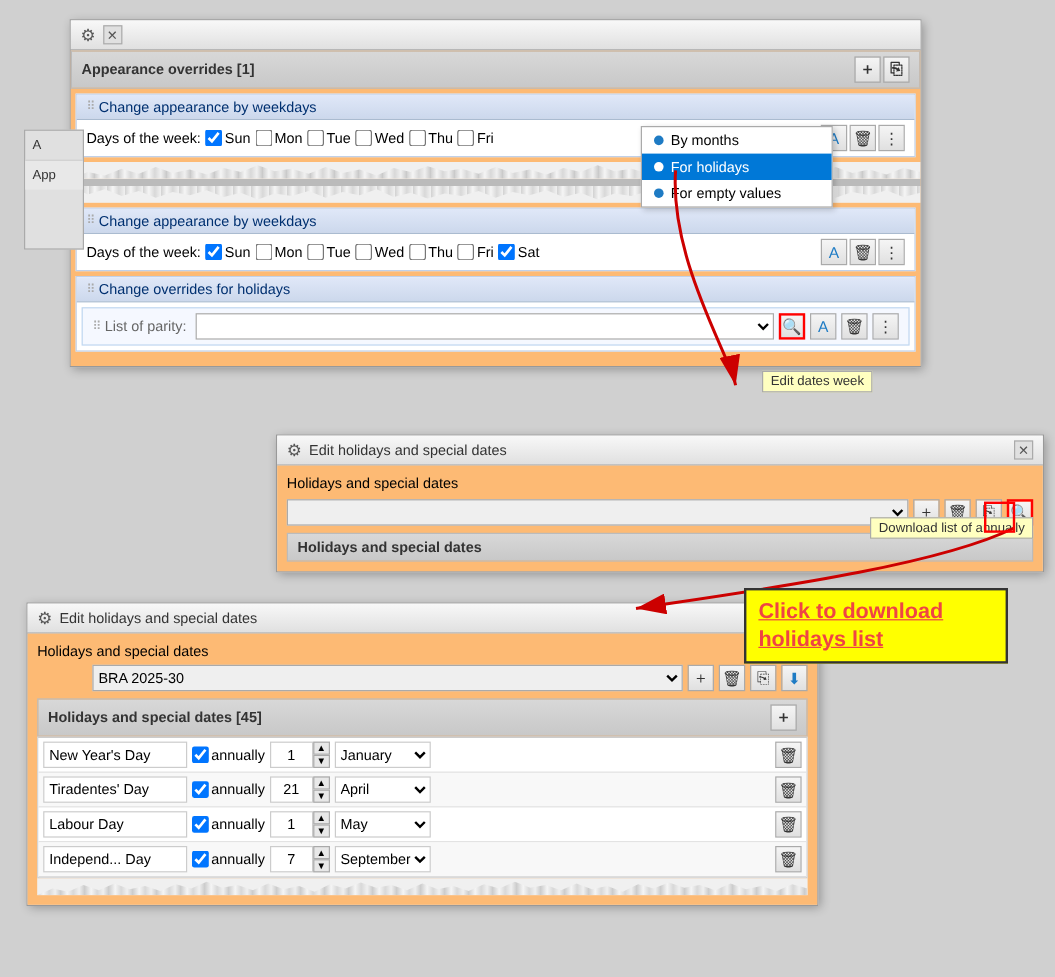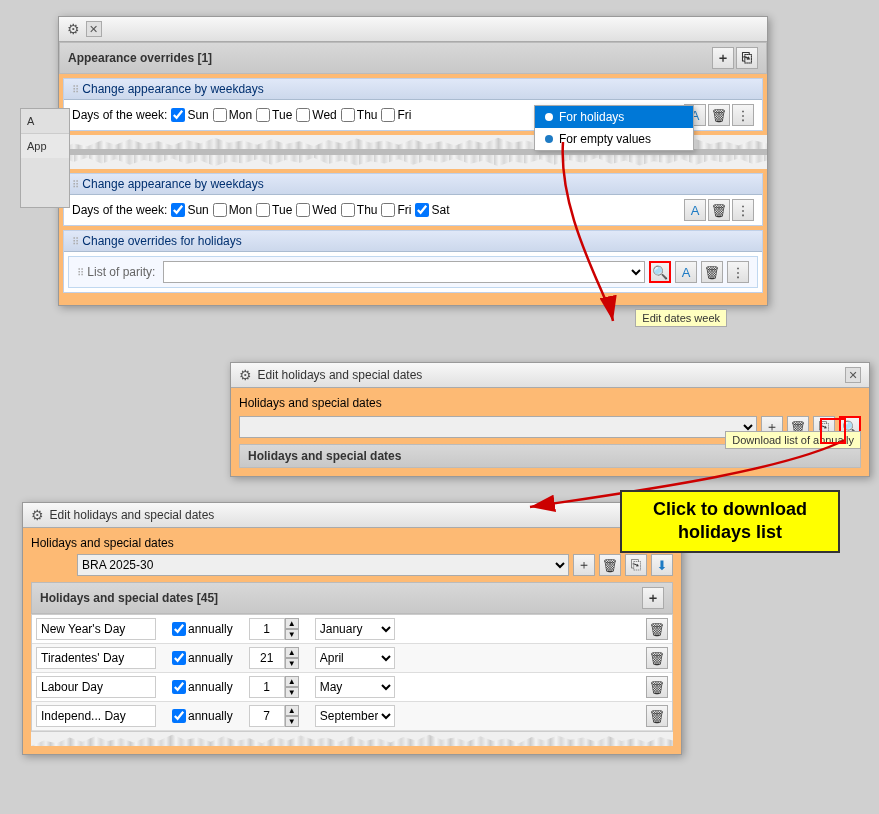--- a/index.html
+++ b/index.html
@@ -244,25 +244,25 @@
     }
 
     
     .annotation-box {
       position: absolute;
       background: #ffff00;
       border: 2px solid #333;
       padding: 6px 10px;
       font-size: 18px;
       font-weight: bold;
-      color: #000000;
+      color: #ef4444;
       z-index: 250;
       max-width: 220px;
-      text-align: center;
       line-height: 1.3;
+      text-decoration: underline;
     }
 
     
     .highlight-box {
       position: absolute;
       border: 2px solid red;
       z-index: 210;
       pointer-events: none;
     }
 
@@ -278,21 +278,21 @@
       top: 502px;
       left: 22px;
       width: 660px;
     }
 
     .holiday-row {
       display: flex;
       align-items: center;
       border-bottom: 1px solid #ddd;
       padding: 3px 4px;
-      gap: 16px;
+      gap: 4px;
       background: white;
     }
 
     .holiday-row:nth-child(even) { background: #f8f8f8; }
 
     .holiday-name-input {
       width: 120px;
       border: 1px solid #ccc;
       padding: 2px 4px;
       font-size: 12px;
@@ -503,20 +503,24 @@
       <div class="tooltip-box" style="right:40px; bottom:-22px; z-index:150;">
         <span>Edit dates week</span>
       </div>
     </div>
 
     <div style="height:8px;"></div>
   </div>
 </div>
 
 <div class="dropdown-menu" style="position:absolute; top:105px; left:534px; z-index:150; width:160px;">
+  <div class="dropdown-menu-item">
+    <span class="menu-dot" style="background:#1e7bc4;"></span>
+    <span>By months</span>
+  </div>
   <div class="dropdown-menu-item selected">
     <span class="menu-dot" style="background:white;"></span>
     <span>For holidays</span>
   </div>
   <div class="dropdown-menu-item">
     <span class="menu-dot" style="background:#1e7bc4;"></span>
     <span>For empty values</span>
   </div>
 </div>
 

